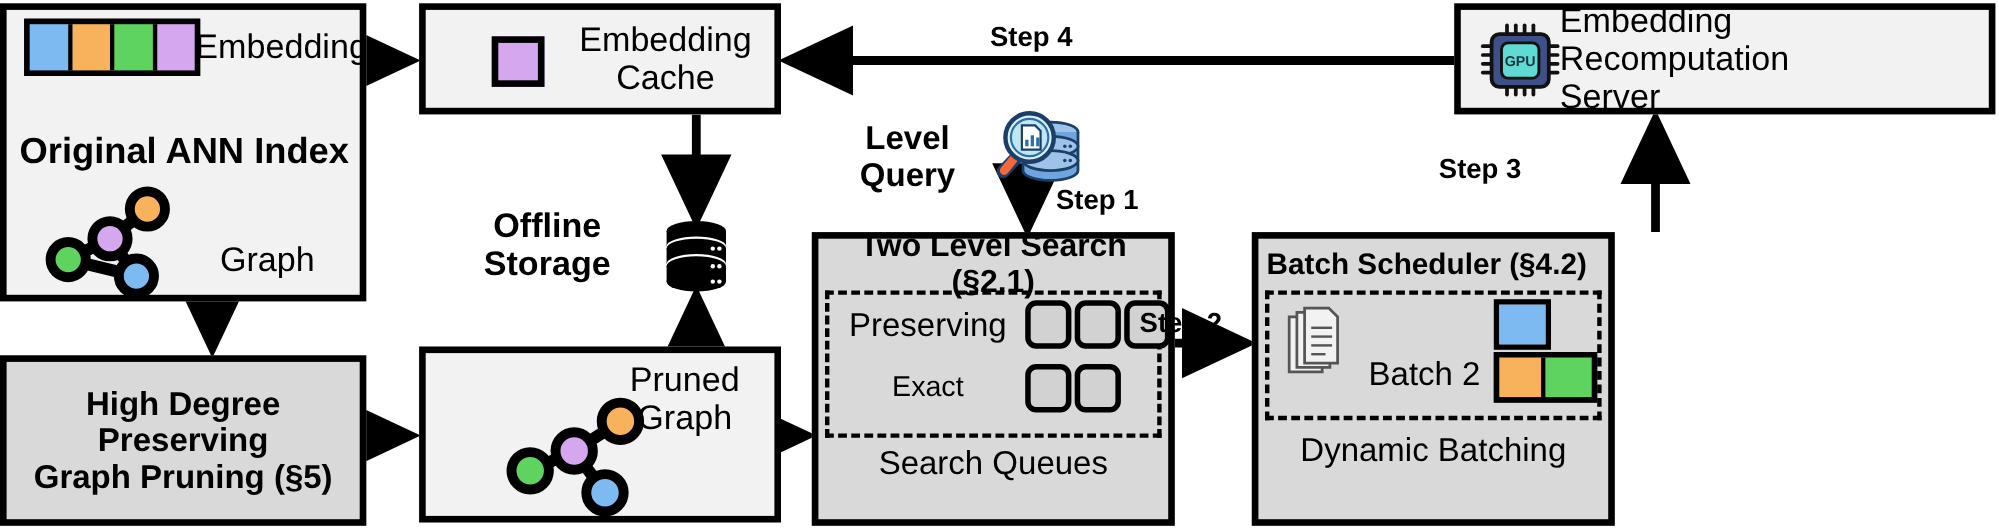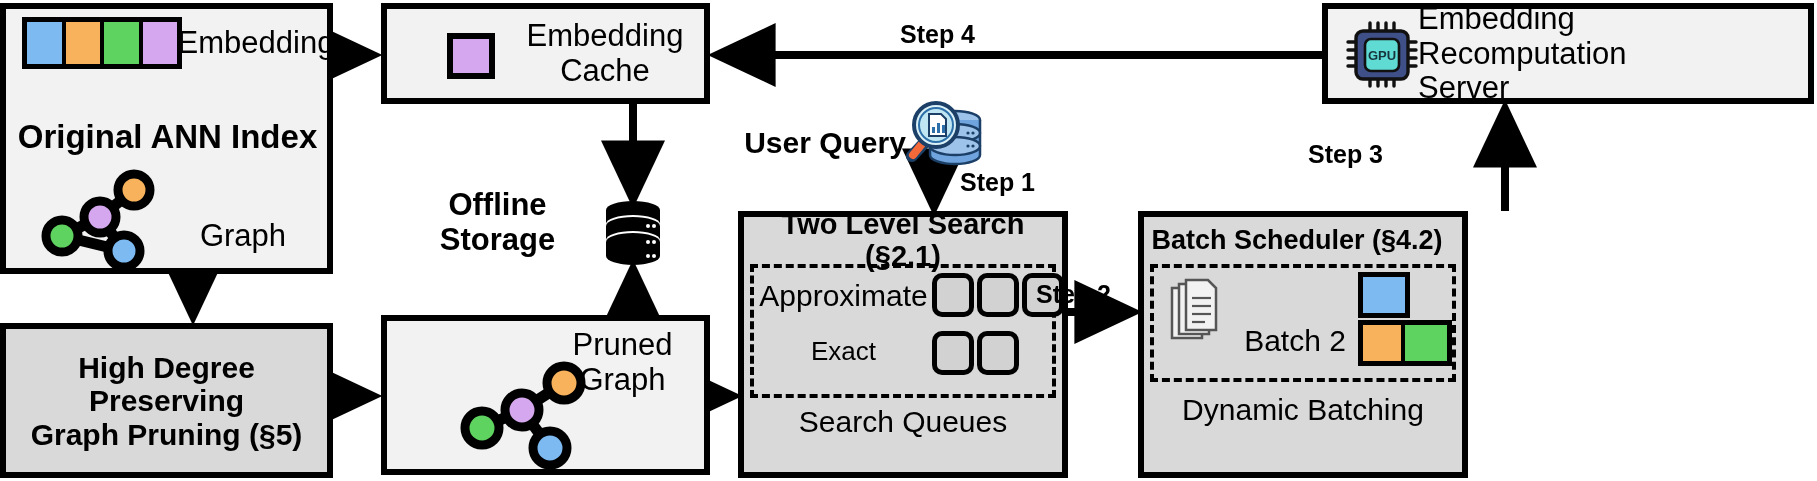--- a/index.html
+++ b/index.html
@@ -217,21 +217,21 @@
     <g fill="#fff">
       <circle cx="648" cy="226" r="2"></circle>
         <circle cx="654" cy="226" r="2"></circle>
       <circle cx="648" cy="242" r="2"></circle>
         <circle cx="654" cy="242" r="2"></circle>
       <circle cx="648" cy="256" r="2"></circle>
         <circle cx="654" cy="256" r="2"></circle>
     </g>
   </svg>
 
-  <div class="ctext" id="lbl-userquery">User Query</div>
+  <div class="ctext" id="lbl-userquery">Level Query</div>
   <svg class="ovl" viewBox="0 0 1817 481">
     <g>
 
       <ellipse cx="955" cy="120" rx="25" ry="9" fill="#9dc3ea" stroke="#1b3f66" stroke-width="2.5"></ellipse>
       <path d="M930,120 L930,155 A25,9 0 0 0 980,155 L980,120" fill="#6fa4de" stroke="#1b3f66" stroke-width="2.5"></path>
       <ellipse cx="955" cy="133" rx="25" ry="9" fill="#9dc3ea" stroke="#1b3f66" stroke-width="2.5"></ellipse>
       <ellipse cx="955" cy="146" rx="25" ry="9" fill="#9dc3ea" stroke="#1b3f66" stroke-width="2.5"></ellipse>
       <g fill="#1b3f66">
         <circle cx="968" cy="133" r="1.6"></circle>
           <circle cx="973" cy="133" r="1.6"></circle>
@@ -250,21 +250,21 @@
         <rect x="932" y="127" width="3" height="6"></rect>
         <rect x="937" y="123" width="3" height="10"></rect>
         <rect x="942" y="125" width="3" height="8"></rect>
       </g>
     </g>
   </svg>
 
   <div class="node fill-gray" id="box-search"></div>
   <div class="ctext" id="lbl-search-title">Two Level Search (§2.1)</div>
   <div id="dash-search"></div>
-  <div class="ctext" id="lbl-approx">Approximate</div>
+  <div class="ctext" id="lbl-approx">Preserving</div>
   <div class="ctext" id="lbl-exact">Exact</div>
   <div class="qrow" id="qrow-approx">
     <div class="qbox"></div>
     <div class="qbox"></div>
     <div class="qbox"></div>
   </div>
   <div class="qrow" id="qrow-exact">
     <div class="qbox"></div>
     <div class="qbox"></div>
   </div>

